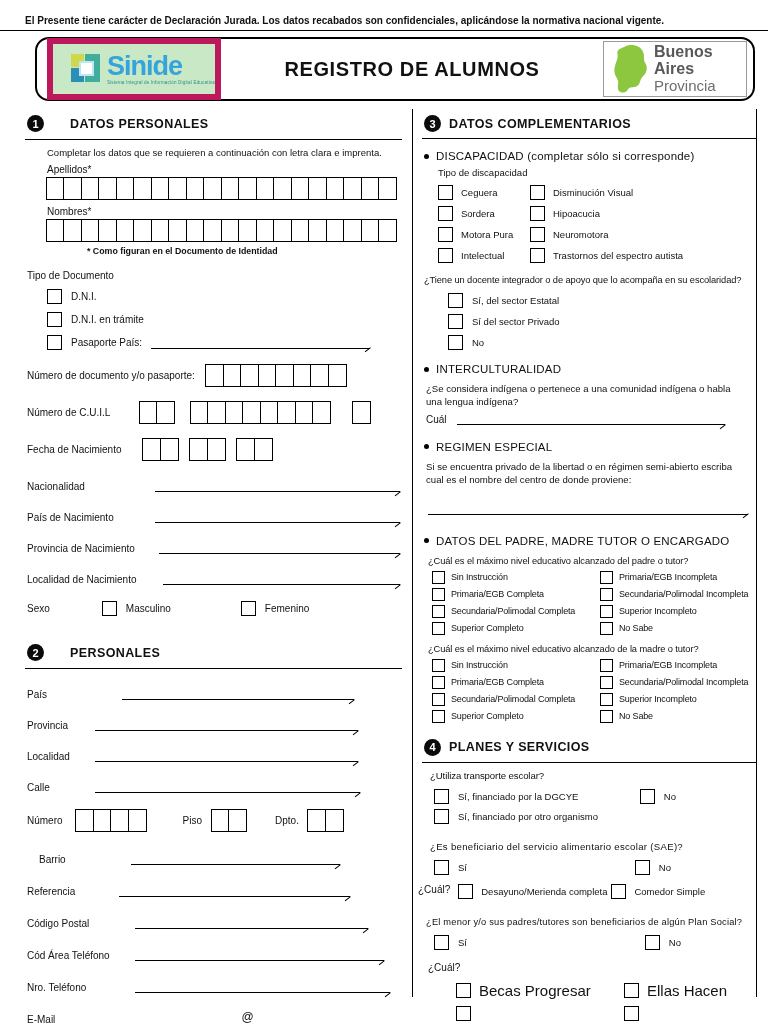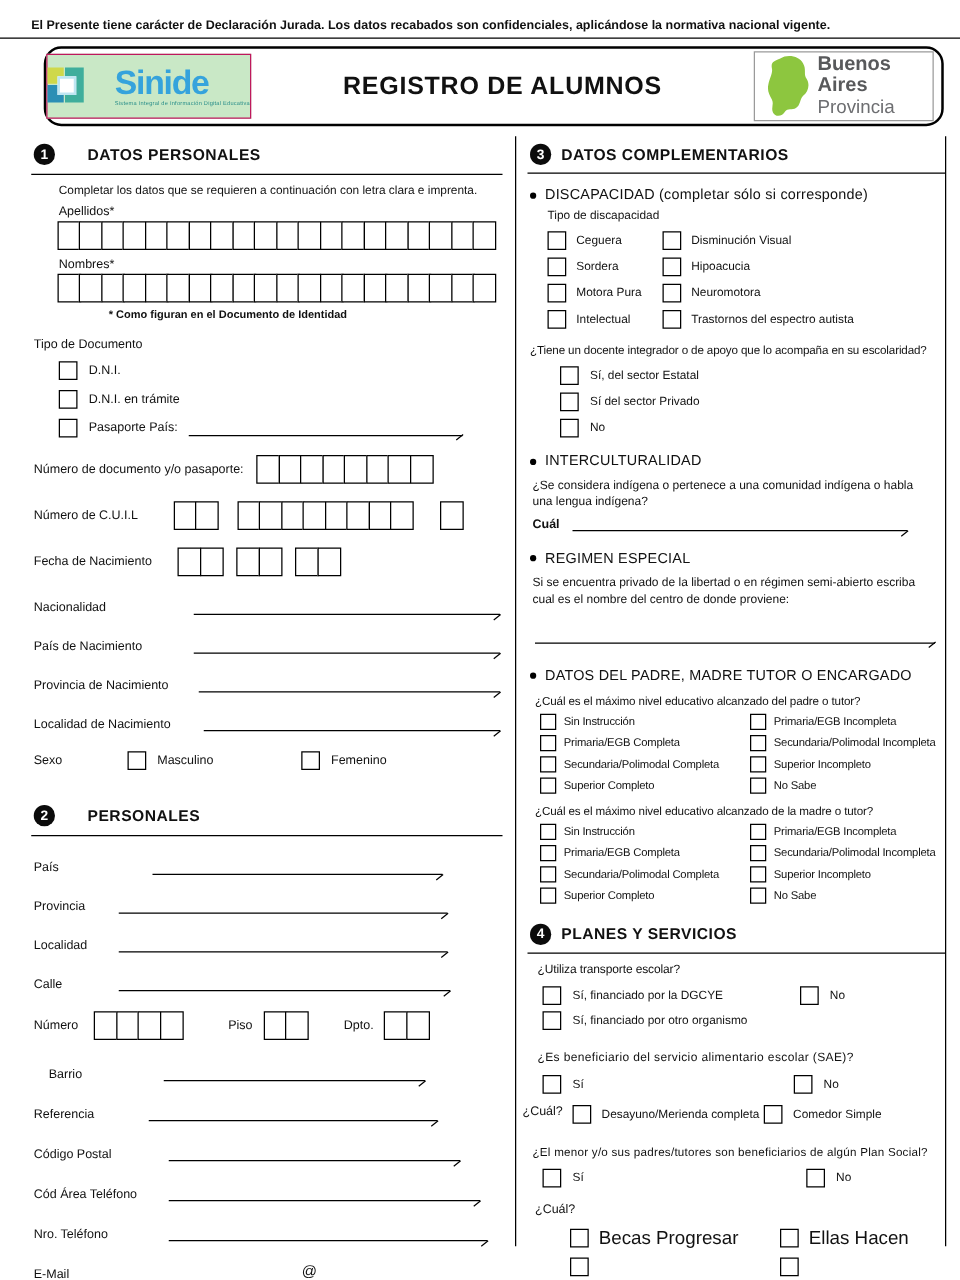--- a/index.html
+++ b/index.html
@@ -3,22 +3,22 @@
 <meta charset="utf-8">
 <style>
   html,body{margin:0;padding:0;background:#e8e8e8;}
   .page{width:768px;height:1024px;background:#fff;position:relative;overflow:hidden;
         font-family:"Liberation Sans",sans-serif;color:#111;}
   
   .disclaimer{font-size:10px;font-weight:bold;padding:15px 6px 4px 25px;border-bottom:1.5px solid #000;}
   
   .header{margin:6px 13px 0 35px;height:60px;border:2px solid #000;border-radius:14px;
           display:flex;align-items:center;}
-  .sinide{margin-left:0;width:162px;height:50px;background:#c9e8c6;border:1px solid #be185d;
-          display:flex;align-items:center;justify-content:space-between;gap:6px;}
+  .sinide{margin-left:10px;width:162px;height:50px;background:#c9e8c6;border:6px solid #be185d;
+          display:flex;align-items:center;justify-content:flex-end;gap:6px;}
   .sinide-icon{position:relative;width:30px;height:34px;flex:none;}
   .sq{position:absolute;}
   .sinide-text{display:flex;flex-direction:column;line-height:1;}
   .sinide-name{font-size:27px;font-weight:bold;color:#35a3dc;letter-spacing:-1px;}
   .sinide-tag{font-size:4.5px;color:#2b8f8a;margin-top:1px;letter-spacing:0.2px;}
   .main-title{flex:1;text-align:center;font-size:20px;font-weight:bold;letter-spacing:0.6px;}
   .ba-logo{width:142px;height:54px;border:1px solid #9a9a9a;background:#fff;display:flex;
            align-items:center;margin-right:6px;flex:none;}
   .ba-shape{width:44px;height:50px;margin-left:4px;flex:none;}
   .ba-text{line-height:1.05;margin-left:2px;}
@@ -58,21 +58,21 @@
   .dot{width:5px;height:5px;background:#000;border-radius:50%;flex:none;}
   .bullet-title{font-size:11.5px;letter-spacing:0.2px;}
   .sub-label{font-size:9.5px;margin:5px 0 2px 16px;}
   .q{font-size:9.3px;white-space:nowrap;letter-spacing:-0.1px;margin:12px 0 0 2px;}
   .qwrap{font-size:9.6px;margin:8px 10px 0 4px;line-height:1.35;}
   .disc-grid{display:grid;grid-template-columns:92px auto;row-gap:6px;margin:7px 0 0 16px;}
   .disc-grid .opt{font-size:9.5px;gap:8px;}
   .edu-grid{display:grid;grid-template-columns:168px auto;row-gap:4px;margin:5px 0 0 10px;}
   .edu-grid .opt{font-size:9px;gap:6px;letter-spacing:-0.15px;}
   .edu-grid .cb{width:13px;height:13px;}
-  .cual-inline{display:flex;align-items:flex-end;font-size:10px;margin:3px 0 0 4px;font-weight:bold;}
+  .cual-inline{display:flex;align-items:flex-end;font-size:10px;margin:3px 0 0 4px;}
   .cual-inline .uline{width:268px;height:12px;margin-left:10px;}
   .full-line{height:1px;margin:26px 8px 0 6px;}
   .sae-cual{display:flex;gap:8px;margin:9px 0 0 -4px;font-size:10px;align-items:flex-start;}
   .stack{display:flex;flex-direction:row;gap:4px;text-align:right;}
   .stack .opt{font-size:9.5px;gap:8px;}
   .yn-row{display:flex;align-items:center;margin:8px 0 0 12px;}
   .yn-row .no{margin-left:auto;}
   .social-grid{display:grid;grid-template-columns:168px auto;row-gap:7px;margin:9px 0 0 34px;}
   .social-grid .opt{font-size:15px;gap:8px;}
 </style>

